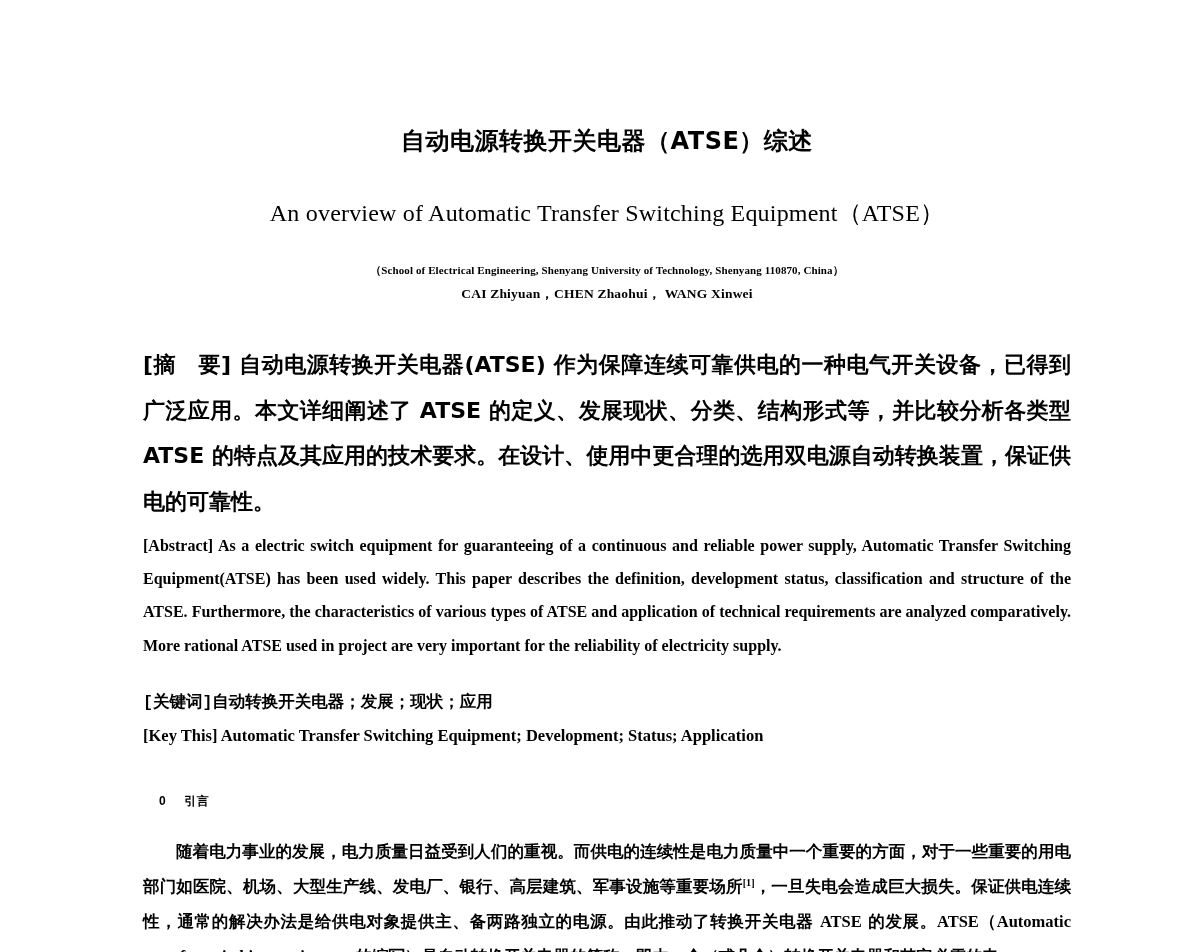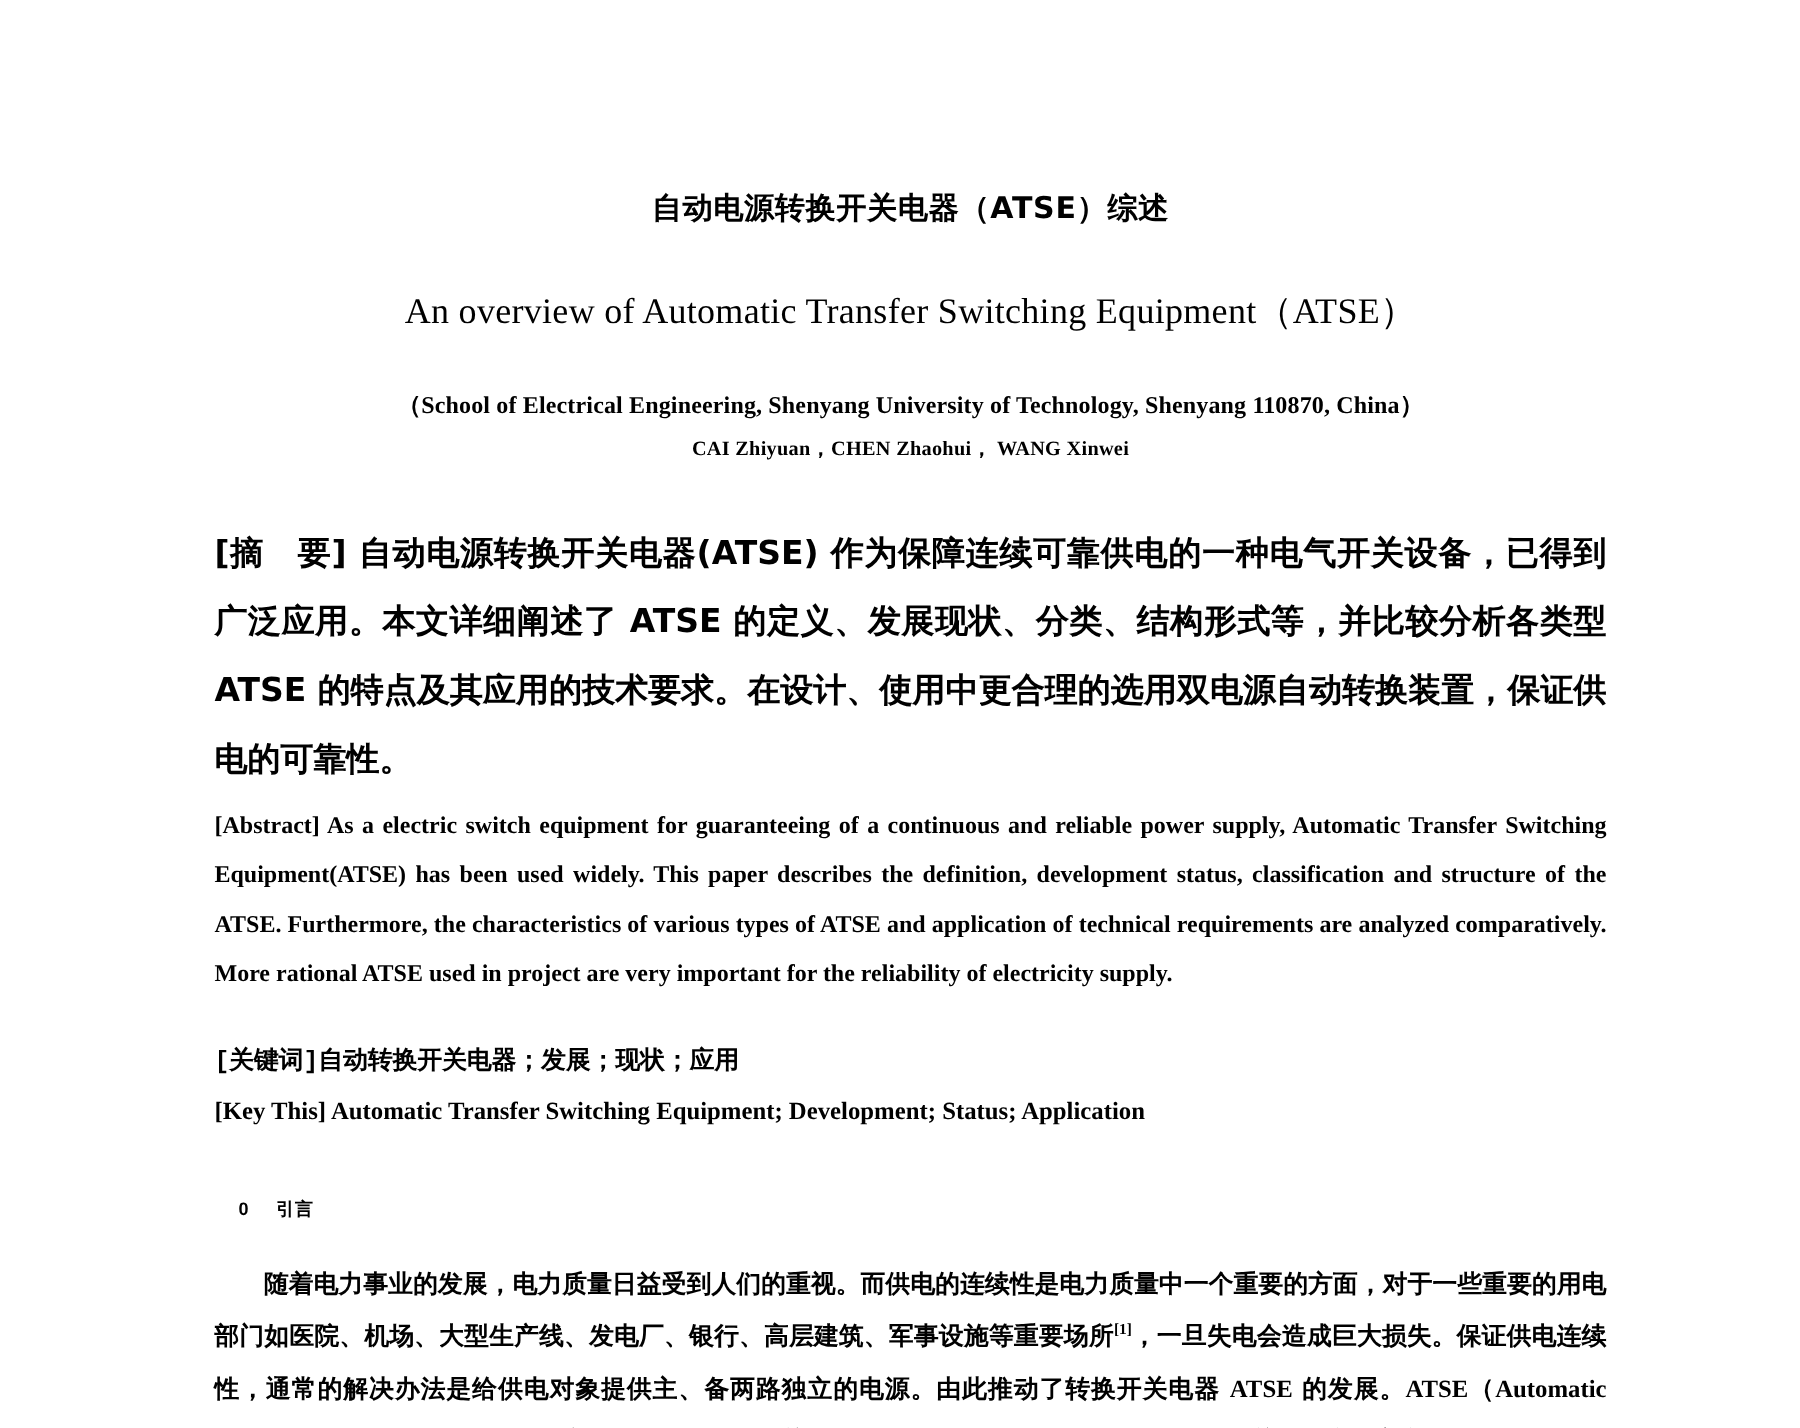--- a/index.html
+++ b/index.html
@@ -26,21 +26,21 @@
     top: 0;
     width: 928px;
   }
 
   
   .title-cn {
     margin: 0;
     padding-top: 126px;
     text-align: center;
     font-family: "DejaVu Sans", "Liberation Sans", sans-serif;
-    font-size: 20px;
+    font-size: 24px;
     font-weight: bold;
     letter-spacing: 0.5px;
     line-height: 1.25;
   }
   .title-en {
     margin: 0;
     padding-top: 42px;
     text-align: center;
     font-family: "Liberation Serif", "DejaVu Serif", serif;
     font-size: 24px;
@@ -56,21 +56,21 @@
   }
   .authors-cn {
     font-family: "DejaVu Sans", "Liberation Sans", sans-serif;
     font-size: 13.5px;
     font-weight: bold;
     line-height: 1.9;
     letter-spacing: 0.3px;
   }
   .affiliation-en {
     font-family: "Liberation Serif", "DejaVu Serif", serif;
-    font-size: 16px;
+    font-size: 11px;
     font-weight: bold;
     line-height: 1.95;
     letter-spacing: 0.1px;
     text-align: center;
   }
   .authors-en {
     font-family: "Liberation Serif", "DejaVu Serif", serif;
     font-size: 13.5px;
     font-weight: bold;
     line-height: 1.95;

